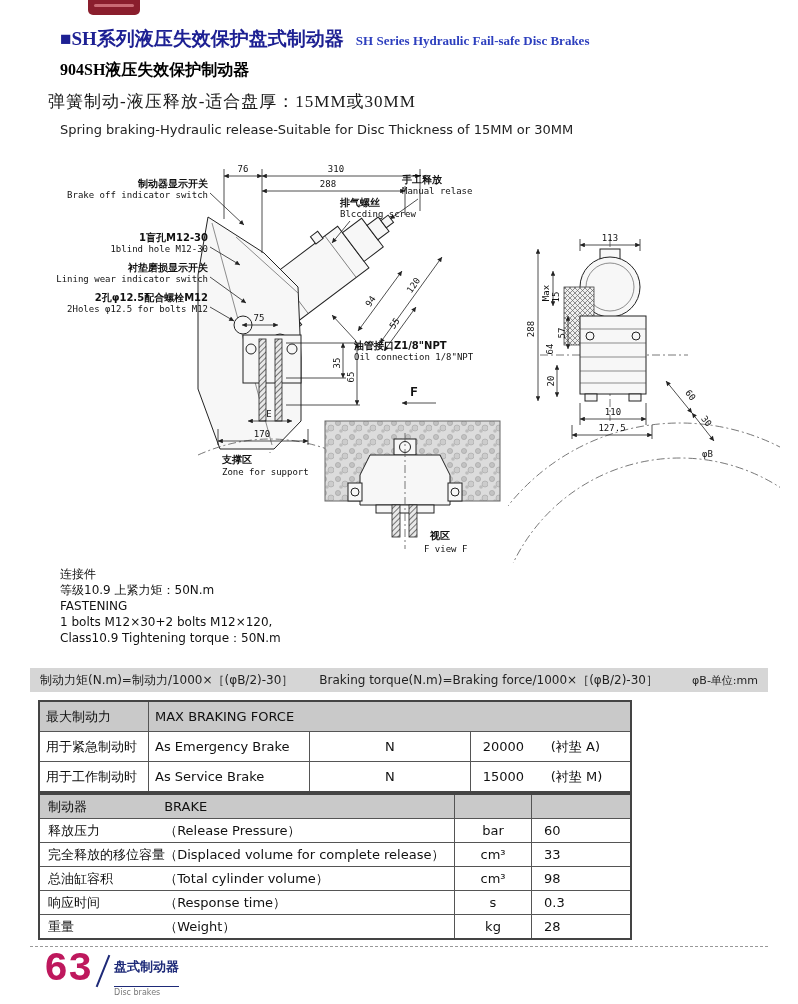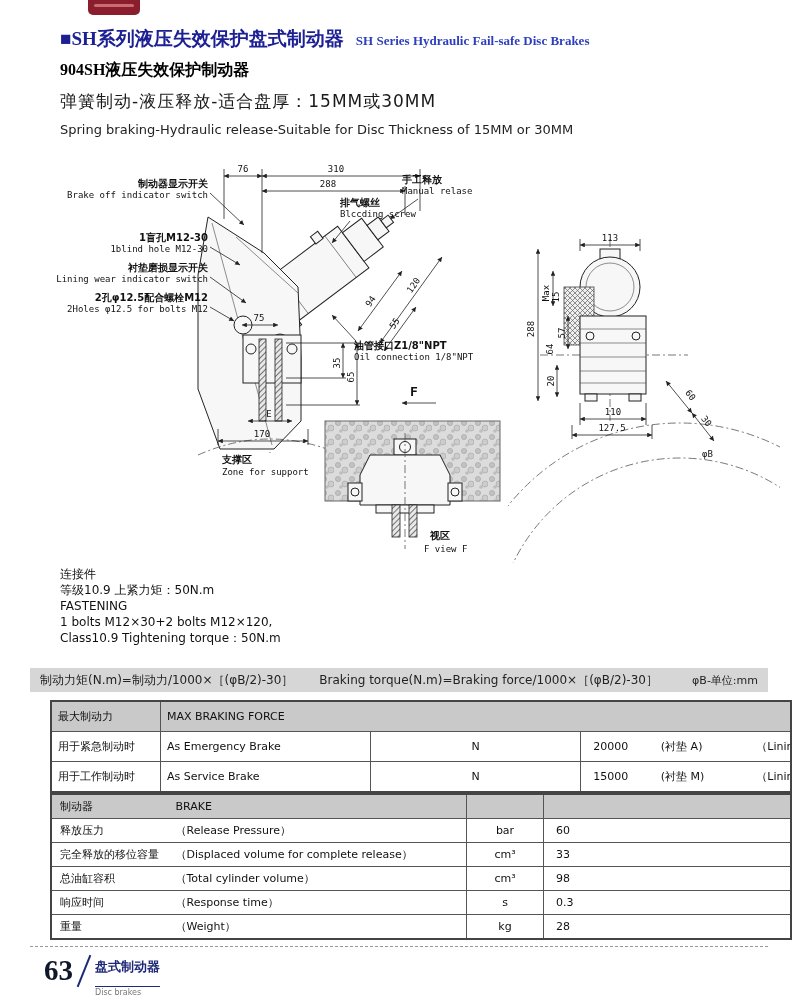--- a/index.html
+++ b/index.html
@@ -4,52 +4,52 @@
 <style>
   html,body{margin:0;padding:0;background:#f2f2f2;}
   .page{position:relative;width:798px;height:1004px;background:#fff;margin:0 auto;overflow:hidden;
         font-family:"DejaVu Sans","Liberation Sans",sans-serif;color:#111;}
   .logo{position:absolute;left:88px;top:0;width:52px;height:15px;background:#8a1e2d;border-radius:0 0 5px 5px;}
   .logo .stripe{position:absolute;left:6px;top:4px;width:40px;height:3px;background:#c96a74;border-radius:2px;}
   .title-row{position:absolute;left:60px;top:26px;white-space:nowrap;}
   .title-cn{font-family:"Liberation Serif","DejaVu Serif",serif;font-weight:bold;font-size:19px;color:#1d2093;}
   .title-en{font-family:"Liberation Serif","DejaVu Serif",serif;font-weight:bold;font-size:13px;color:#2d3fbe;margin-left:12px;}
   .subtitle{position:absolute;left:60px;top:60px;font-family:"Liberation Serif","DejaVu Serif",serif;font-weight:bold;font-size:16px;color:#000;}
-  .spec-cn{position:absolute;left:60px;top:90px;font-size:17px;color:#1a1a1a;letter-spacing:1px;}
+  .spec-cn{position:absolute;left:48px;top:90px;font-size:17px;color:#1a1a1a;letter-spacing:1px;font-family:Liberation Serif, serif;}
   .spec-en{position:absolute;left:60px;top:122px;font-size:13px;color:#222;}
   svg.drawing{position:absolute;left:40px;top:153px;}
   svg.drawing .dim{stroke:#222;stroke-width:0.8;fill:none;}
   svg.drawing .dim-t{font-family:"DejaVu Sans Mono","Liberation Mono",monospace;font-size:9px;fill:#111;}
   svg.drawing .f-t{font-family:"DejaVu Sans Mono","Liberation Mono",monospace;font-size:13px;font-weight:bold;fill:#111;}
   svg.drawing .lab-cn{font-family:"DejaVu Sans","Liberation Sans",sans-serif;font-size:10px;font-weight:bold;fill:#111;}
   svg.drawing .lab-en{font-family:"DejaVu Sans Mono","Liberation Mono",monospace;font-size:9px;fill:#111;}
   svg.drawing .part{fill:#f7f7f7;stroke:#222;stroke-width:1;}
   svg.drawing .thin{stroke:#444;stroke-width:0.6;fill:none;}
   svg.drawing .dash{stroke:#555;stroke-width:0.8;fill:none;stroke-dasharray:8 3 2 3;}
   .fastening{position:absolute;left:60px;top:566px;font-size:12px;line-height:16px;color:#111;}
   .fastening .bold{font-weight:normal;}
   .formula{position:absolute;left:30px;top:668px;width:738px;height:24px;background:#d6d6d6;
            display:flex;align-items:center;font-size:12px;color:#222;padding:0 10px;box-sizing:border-box;white-space:nowrap;}
   .formula .en{margin-left:26px;}
   .formula .right{margin-left:auto;font-size:11px;}
-  table{border-collapse:collapse;position:absolute;left:38px;width:742px;font-size:11px;color:#111;table-layout:fixed;margin-left:12px;}
+  table{border-collapse:collapse;position:absolute;left:38px;width:594px;font-size:13px;color:#111;table-layout:fixed;}
   table td{border:1px solid #555;padding:2px 6px;overflow:hidden;white-space:nowrap;}
   table.t1{top:700px;border:2px solid #444;}
   table.t2{top:793px;border:2px solid #444;}
   .t1 td{height:25px;}
   .t2 td{height:19px;}
   tr.head td{background:#c9c9c9;}
   .t1 .c1{width:96px;} .t1 .c2{width:244px;} .t1 .c3{width:54px;text-align:center;} .t1 .c4{padding-left:12px;}
   .t1 .v{display:inline-block;min-width:64px;}
   .t1 .lc{display:inline-block;min-width:92px;}
   .t2 .lab{width:400px;padding-left:8px;} .t2 .lab .cn{display:inline-block;width:112px;} 
   .t2 .u{width:64px;text-align:center;} .t2 .val{padding-left:12px;}
   .footer-line{position:absolute;left:30px;top:946px;width:738px;border-top:1px dashed #999;}
   .footer{position:absolute;left:44px;top:952px;display:flex;align-items:flex-start;}
-  .page-num{font-family:Liberation Serif, serif;font-size:29px;font-weight:bold;color:#0f172a;line-height:36px;}
+  .page-num{font-family:Liberation Mono, monospace;font-size:40px;font-weight:bold;color:#be185d;line-height:36px;}
   .slash{width:2px;height:34px;background:#1e2a78;transform:rotate(22deg);margin:2px 10px 0 10px;}
   .footer-labels{padding-top:6px;}
   .footer-labels .cn{font-weight:bold;font-size:13px;color:#1e2a78;border-bottom:1px solid #1e2a78;padding-bottom:10px;}
   .footer-labels .en{font-size:8px;color:#777;margin-top:1px;}
 </style>
 </head>
 <body>
 
 <div class="page">
 

